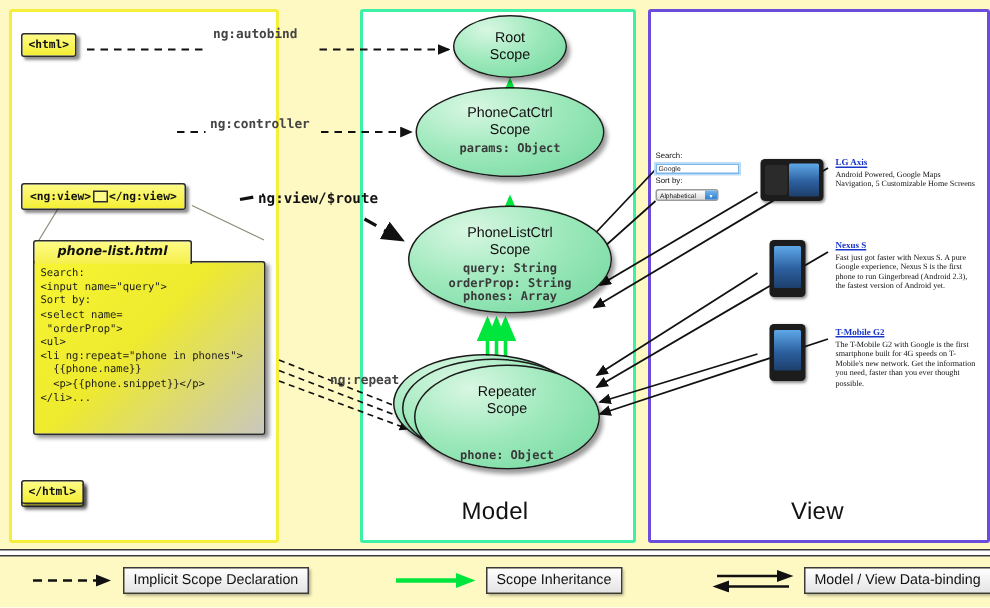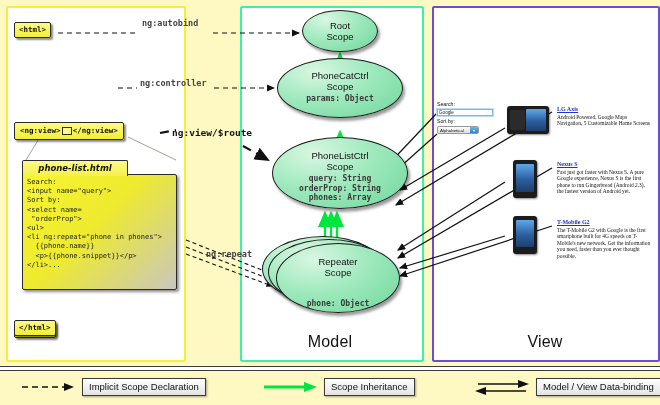--- a/index.html
+++ b/index.html
@@ -97,21 +97,21 @@
   #ph-nexus .scr{left:3px;top:4px;width:18px;height:28px;border-radius:1px;}
   #ph-g2{left:513px;top:216px;width:24px;height:38px;}
   #ph-g2 .scr{left:3px;top:4px;width:18px;height:27px;border-radius:1px;}
 
   
   .edge-label{position:absolute;font-family:"DejaVu Sans Mono","Liberation Mono",monospace;
      font-weight:bold;font-size:8.5px;color:#444;white-space:nowrap;}
   #lbl-autobind{left:142px;top:18px;}
   #lbl-controller{left:140px;top:78px;}
   #lbl-route{left:172px;top:127px;color:#111;font-size:9.5px;}
-  #lbl-repeat{left:206px;top:249px;}
+  #lbl-repeat{left:220px;top:249px;}
 
   
   #legend{position:absolute;left:0;top:370px;width:660px;height:37px;}
   #legend-rule{position:absolute;left:0;top:-4px;width:660px;height:3px;
      border-top:1.5px solid #3a3a3a;border-bottom:1.5px solid #3a3a3a;background:#fff;}
   .lg-item{position:absolute;top:8px;display:flex;align-items:center;gap:6px;}
   .lg-box{border:1.5px solid #3a3a3a;background:linear-gradient(180deg,#fff 0%,#e4e4e4 100%);
      box-shadow:1px 1px 2px rgba(0,0,0,.35);font-size:9.5px;line-height:14px;
      padding:1px 6px;color:#111;white-space:nowrap;}
   #lg-implicit{left:20px;}

